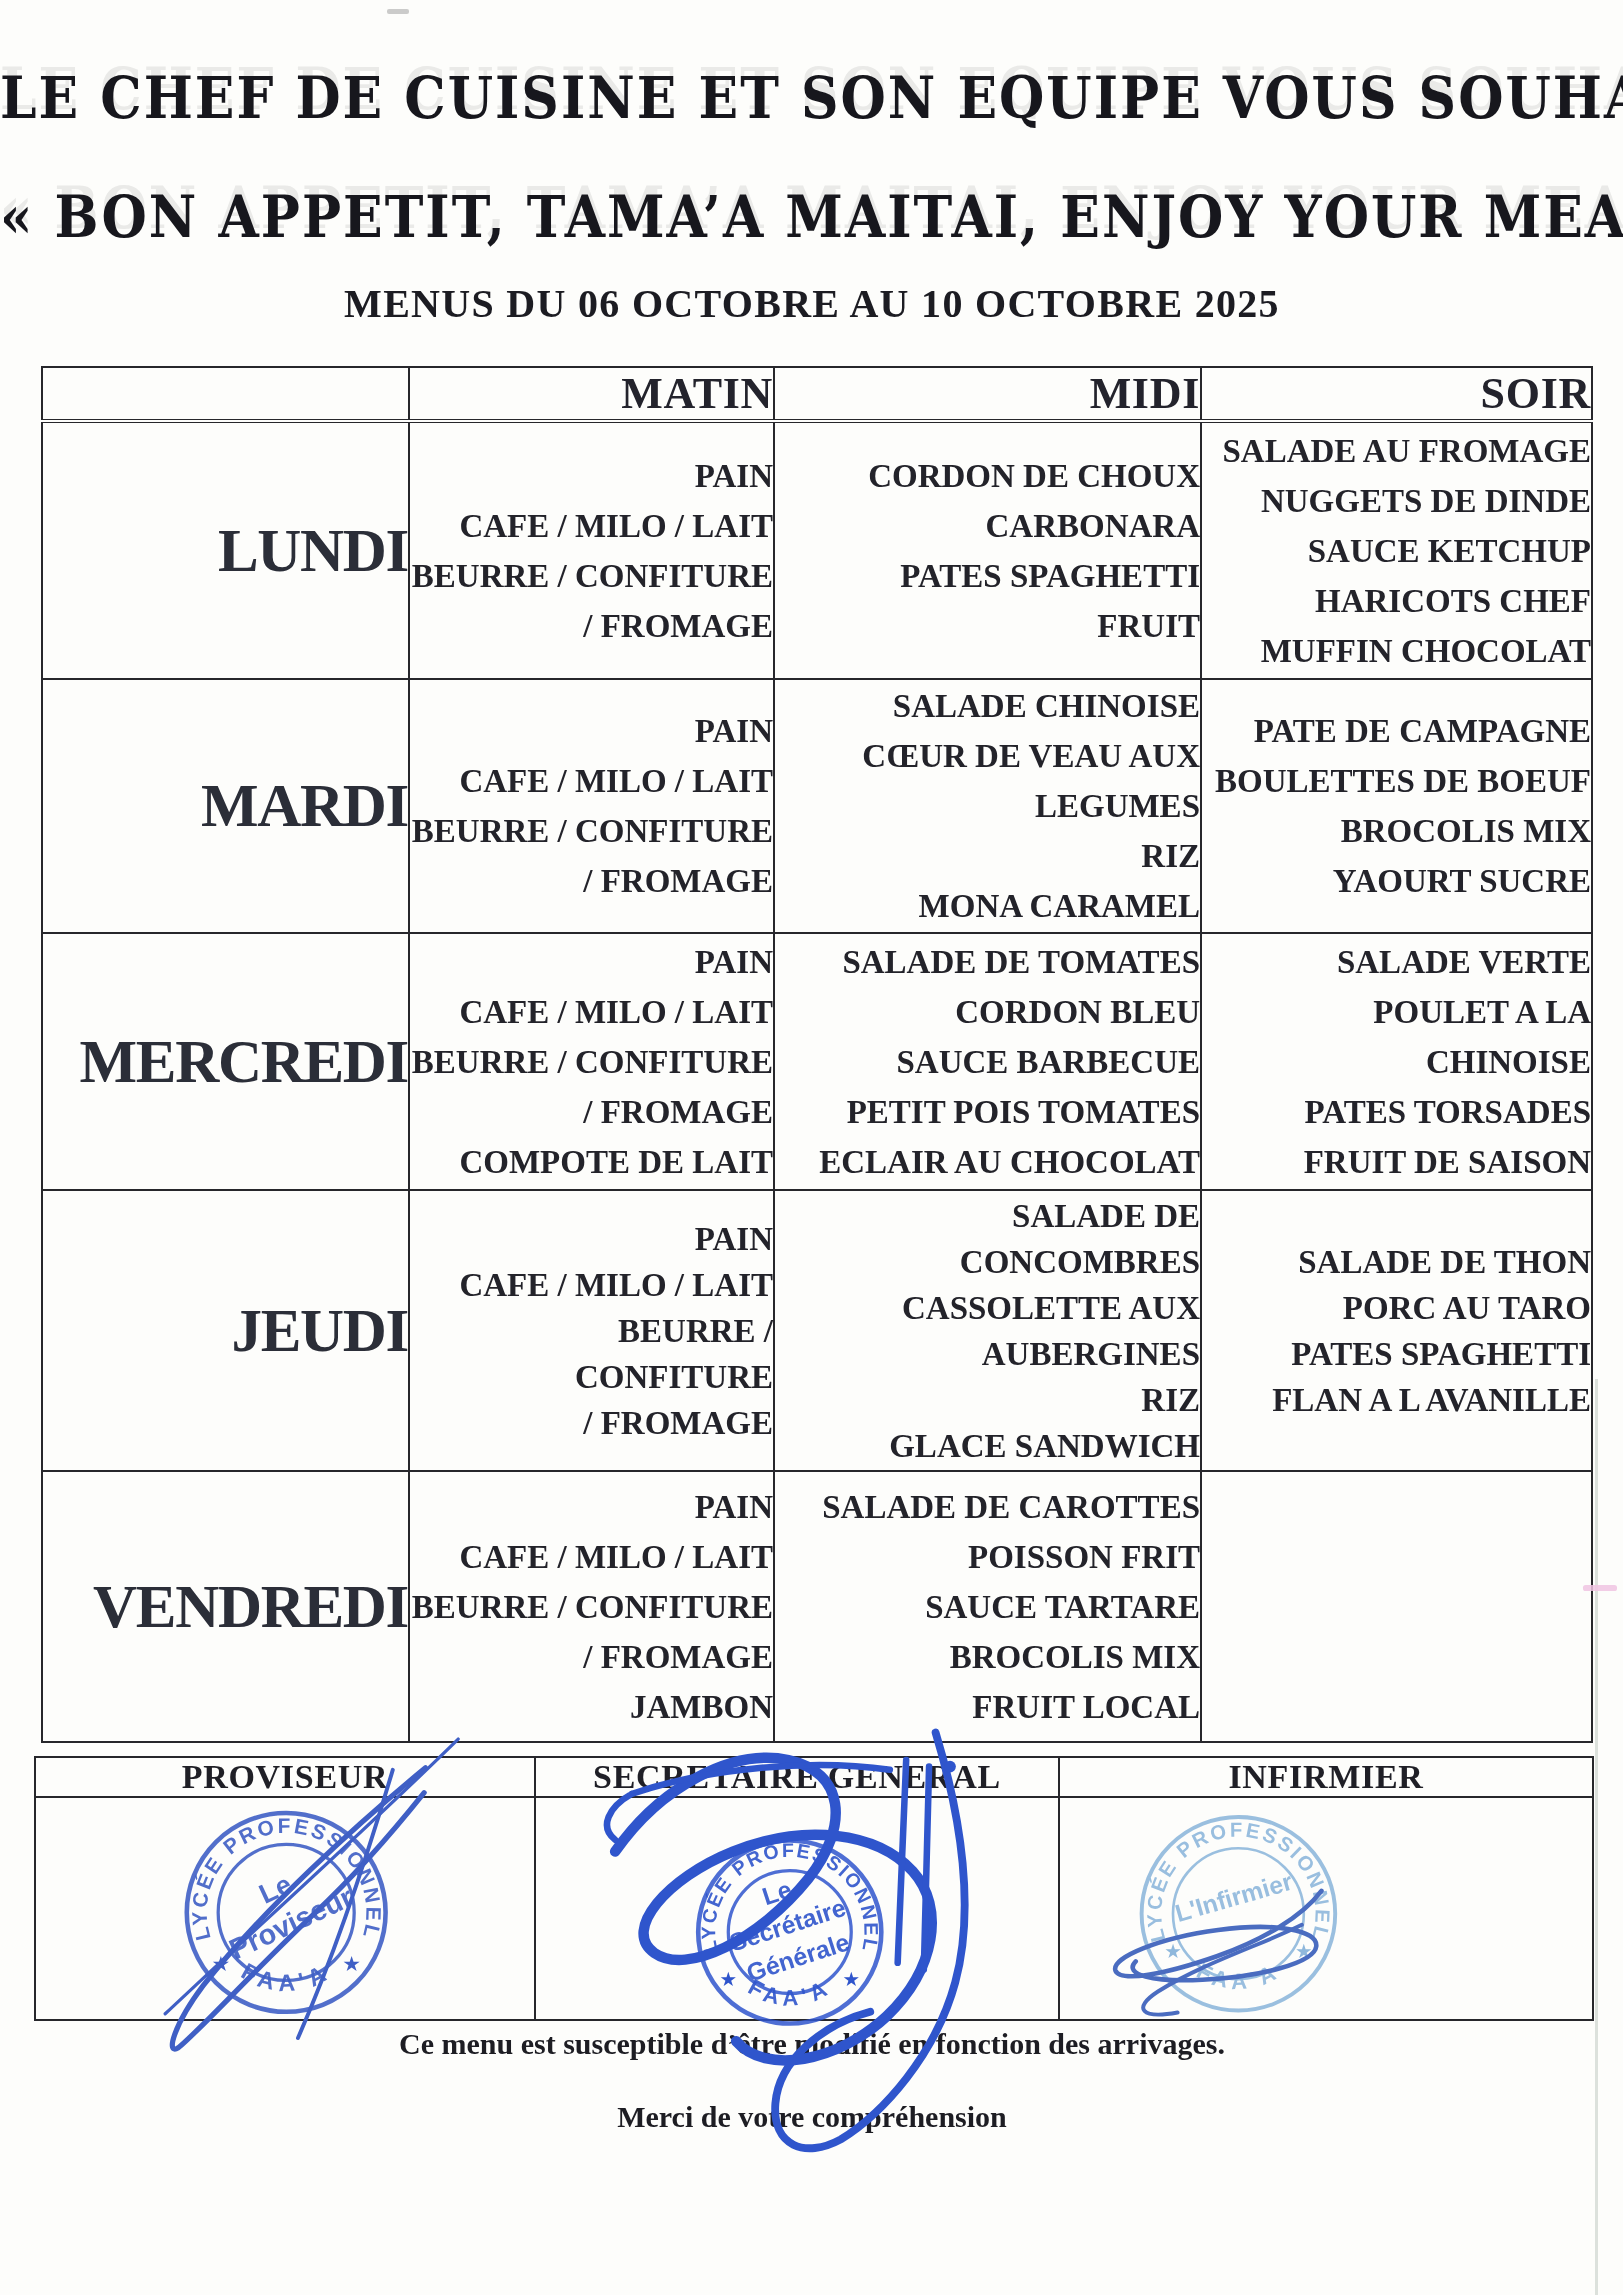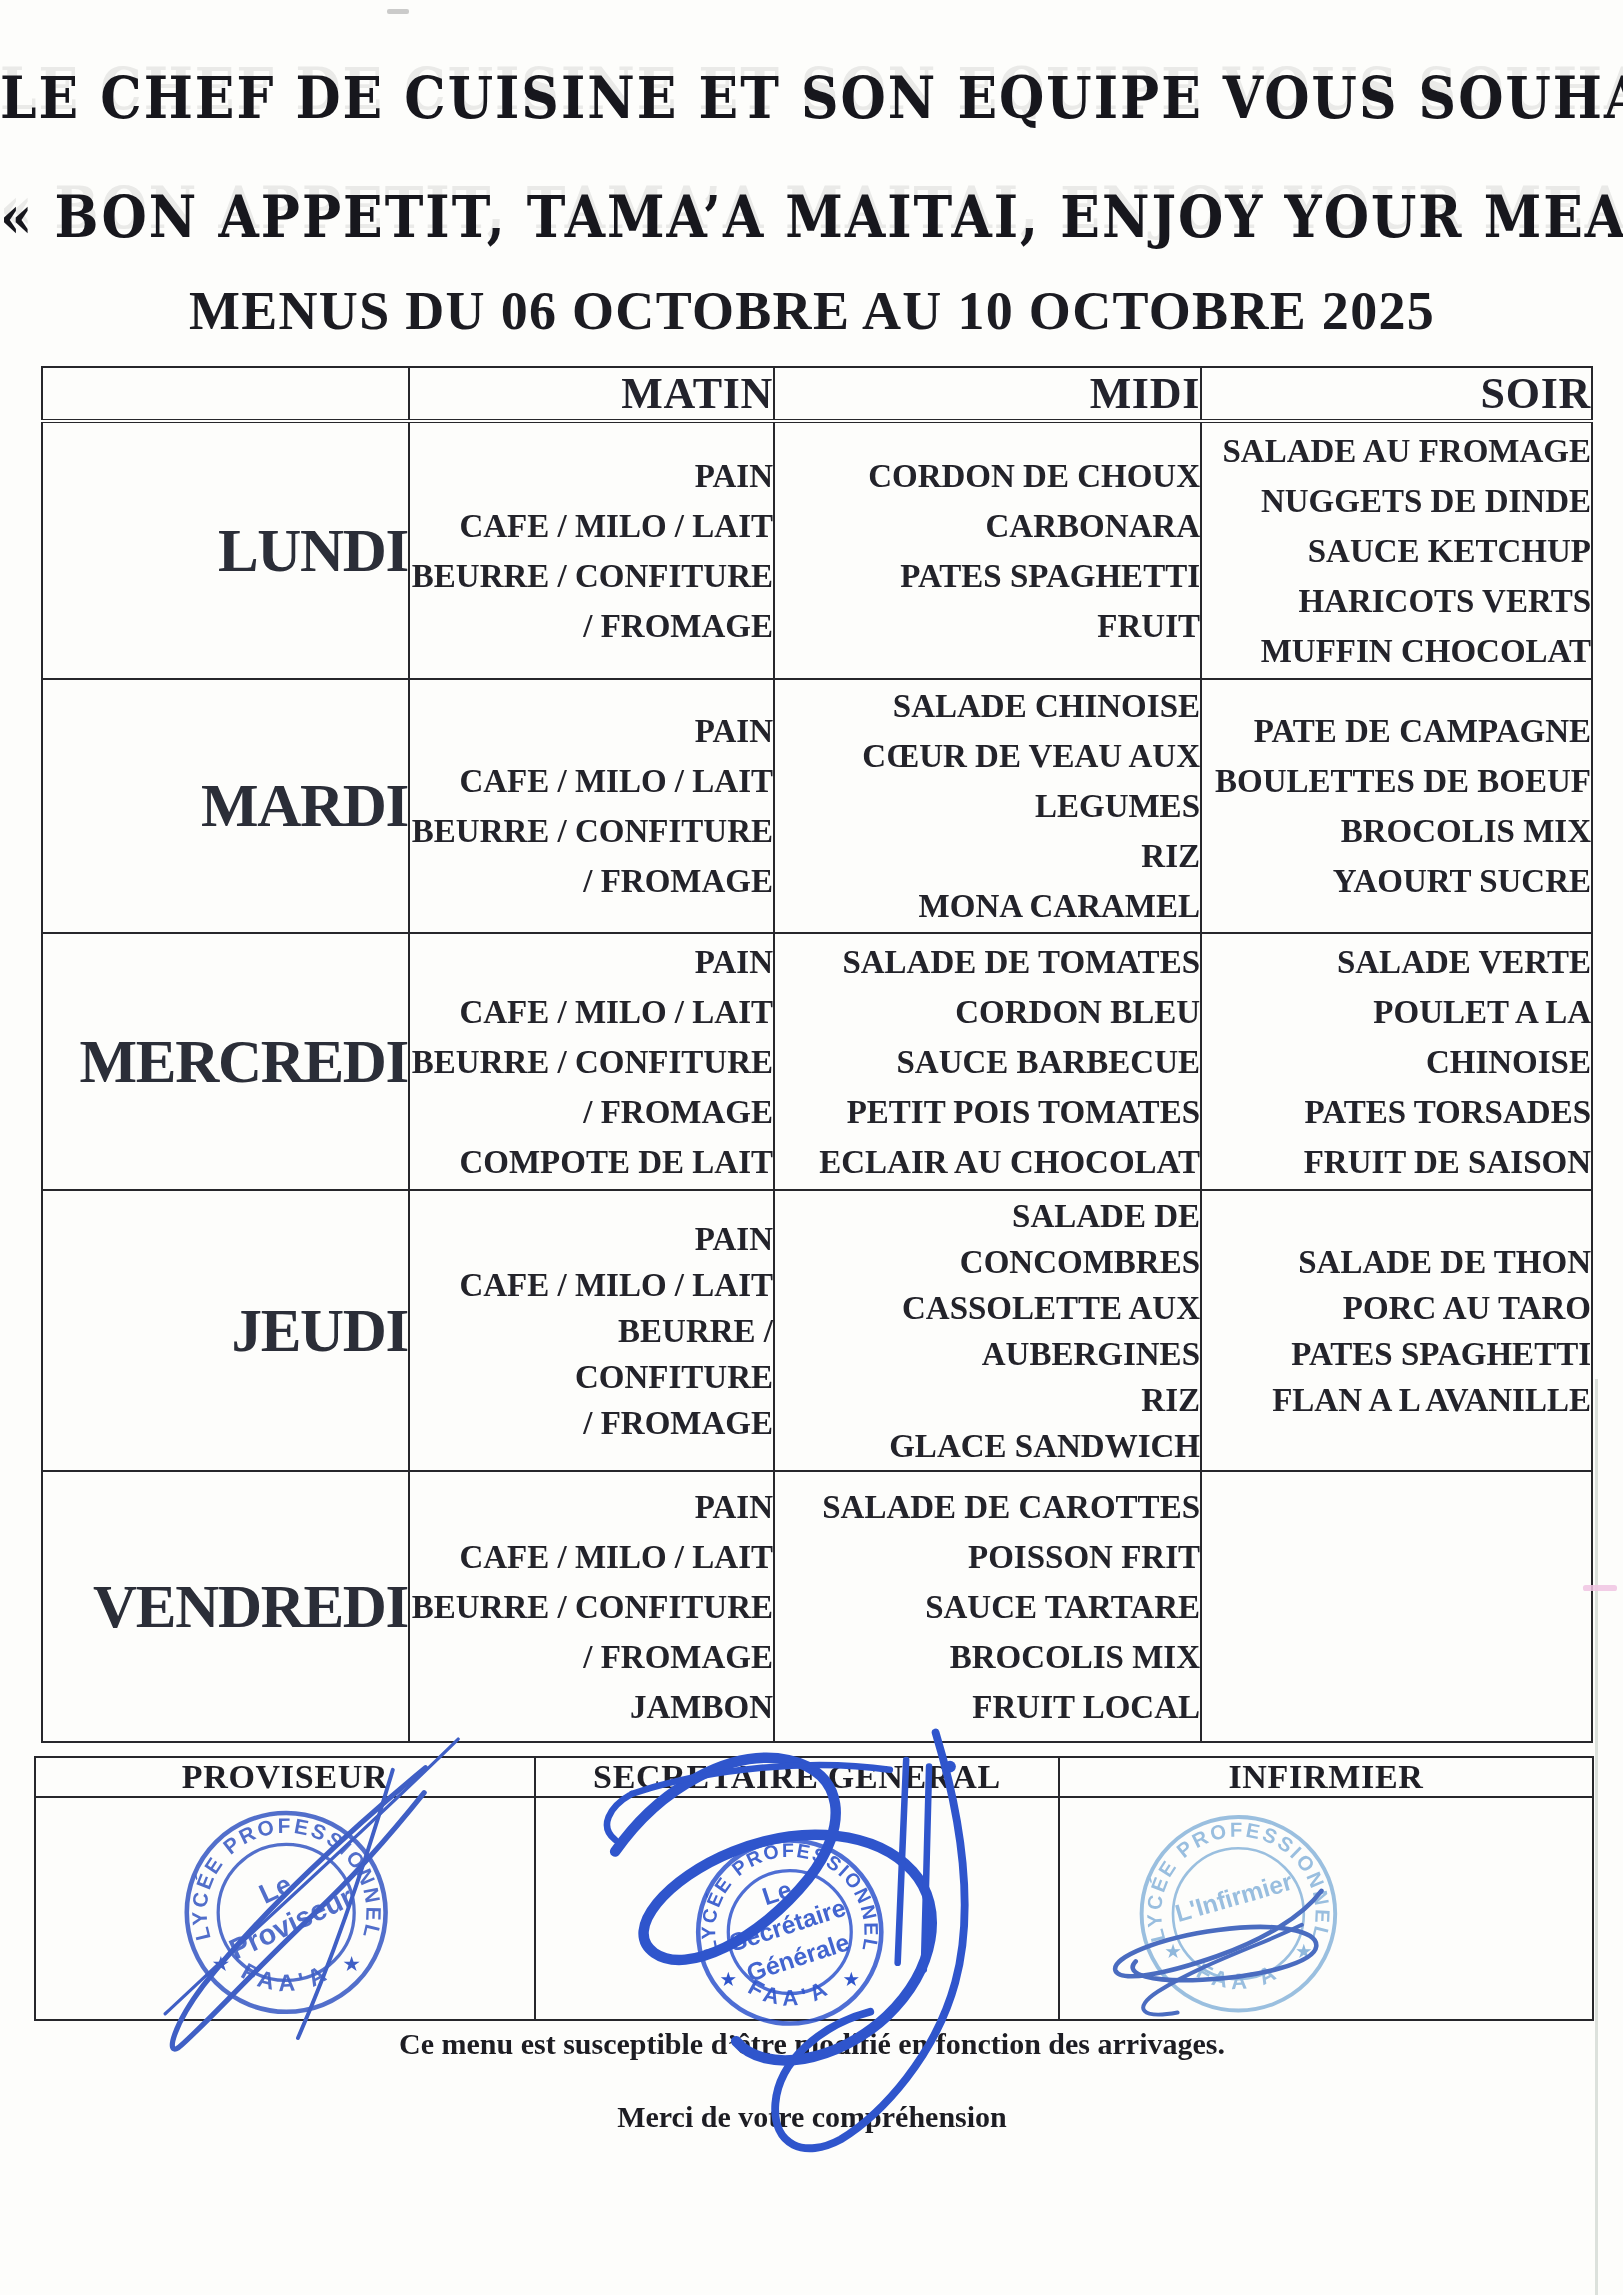--- a/index.html
+++ b/index.html
@@ -3,21 +3,21 @@
 <meta charset="utf-8">
 <style>
   html,body{margin:0;padding:0;background:#9a9a9a;}
   .page{position:relative;width:1624px;height:2295px;background:#fdfdfb;overflow:hidden;
         font-family:"Liberation Serif",serif;color:#1f1f26;}
   .title{position:absolute;left:0;width:100%;text-align:center;font-weight:700;white-space:nowrap;}
   .deco{font-family:"DejaVu Serif",serif;letter-spacing:2px;color:#17171d;
         text-shadow:0 -7.9px 0 rgba(120,120,120,0.14);transform:scaleY(1.10);}
   .t1{top:67px;font-size:52px;}
   .t2{top:186px;font-size:52px;}
-  .t3{top:280px;font-size:54px;letter-spacing:1.3px;color:#1c1c22;}
+  .t3{top:280px;font-size:40px;letter-spacing:1.3px;color:#1c1c22;}
 
   table{border-collapse:collapse;table-layout:fixed;position:absolute;background:transparent;}
   .menu{left:41px;top:366px;width:1549px;}
   .menu th,.menu td{border:2.6px solid #27272b;text-align:right;vertical-align:middle;padding:0;}
   .menu thead th{height:51px;font-size:44px;font-weight:700;letter-spacing:0.7px;border-bottom:4.6px double #27272b;color:#23232c;}
   .menu td.day{font-size:61px;font-weight:700;color:#2b2e38;letter-spacing:-1.3px;margin-left:28px;}
   .menu td.cell{font-size:33px;font-weight:700;line-height:50px;color:#23232a;letter-spacing:0;}
   tr.r0{height:258px;} tr.r1{height:254px;} tr.r2{height:257px;} tr.r3{height:281px;} tr.r4{height:271px;}
   tr.r3 td.cell{line-height:46px;padding-left:6px;}
 
@@ -80,21 +80,21 @@
         <td class="cell">
             <div>CORDON DE CHOUX</div>
             <div>CARBONARA</div>
             <div>PATES SPAGHETTI</div>
             <div>FRUIT</div>
           </td>
         <td class="cell">
             <div>SALADE AU FROMAGE</div>
             <div>NUGGETS DE DINDE</div>
             <div>SAUCE KETCHUP</div>
-            <div>HARICOTS VERTS</div>
+            <div>HARICOTS CHEF</div>
             <div>MUFFIN CHOCOLAT</div>
           </td>
       </tr>
       <tr class="r1">
         <td class="day">MARDI</td>
         <td class="cell">
             <div>PAIN</div>
             <div>CAFE / MILO / LAIT</div>
             <div>BEURRE / CONFITURE</div>
             <div>/ FROMAGE</div>

